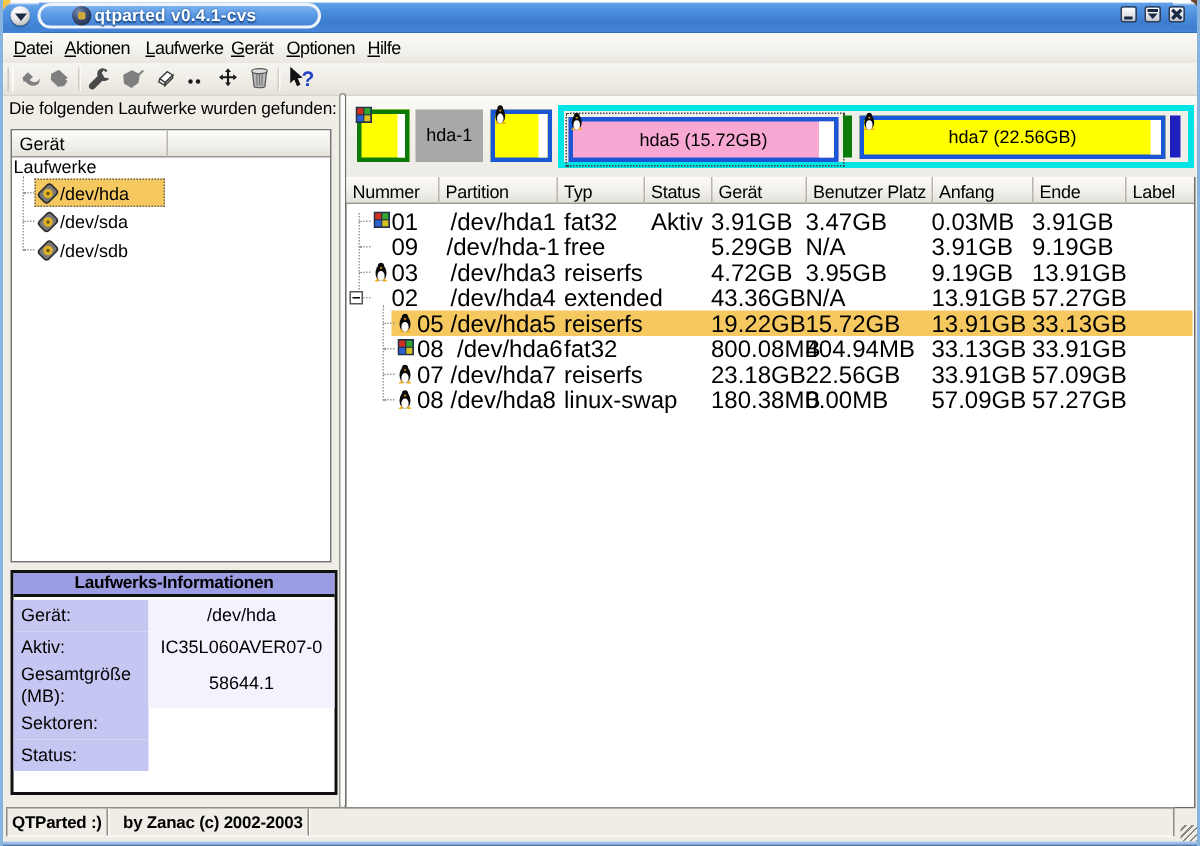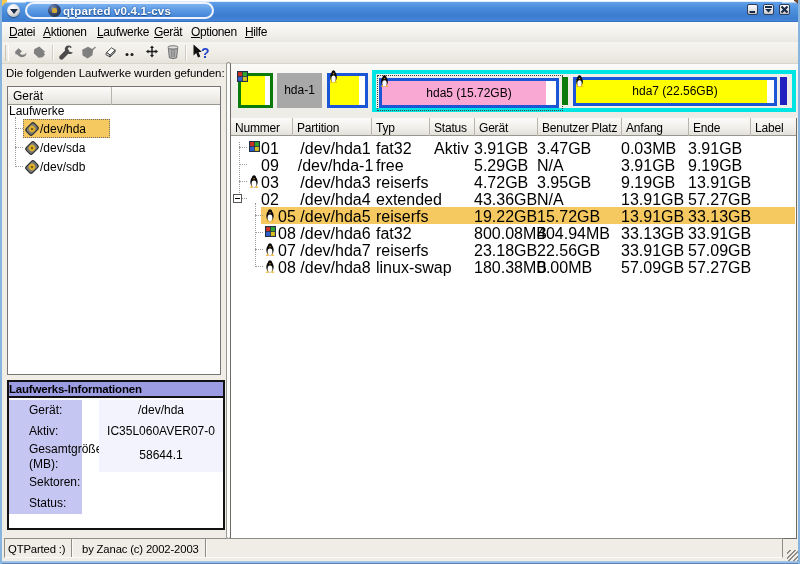--- a/index.html
+++ b/index.html
@@ -43,22 +43,22 @@
 #lv-head .t{position:absolute;left:5px;top:2px;font-size:12px}
 #lv-head .div{position:absolute;left:103px;top:0;width:1px;height:18px;background:#b8b5ac}
 .lvrow{position:absolute;font-size:12px;white-space:nowrap}
 #hl-hda{position:absolute;left:23px;top:119px;width:87px;height:19px;background:#f5c95f;border:1px dotted #6a6a6a}
 
 .dotv{position:absolute;border-left:1px dotted #9a9a9a}
 .doth{position:absolute;border-top:1px dotted #9a9a9a}
 
 #infopanel{position:absolute;left:7px;top:380px;width:218px;height:150px;background:#fff;border:2px solid #111}
 #ip-head{position:absolute;left:0;top:0;width:100%;height:16px;background:#9c9ce2;border-bottom:2px solid #111;
- font-weight:bold;font-size:11.5px;letter-spacing:-0.2px;line-height:15px}
-.ip-l{position:absolute;left:0;width:73px;background:#c6c6f2;font-size:12px;padding-left:20px}
+ text-align:center;font-weight:bold;font-size:11.5px;letter-spacing:-0.2px;line-height:15px}
+.ip-l{position:absolute;left:0;width:90px;background:#c6c6f2;font-size:12px;padding-left:5px}
 .ip-r{position:absolute;left:90px;width:124px;background:#f3f3fd;font-size:12px;text-align:center}
 
 #rpanel{position:absolute;left:230px;top:64px;width:567px;height:475px}
 #tbox{position:absolute;left:-0.5px;top:53.5px;width:567px;height:421.5px;background:#fff;border:1px solid #6e6c66}
 #splitter{position:absolute;left:225.5px;top:62px;width:5px;height:477px;background:#fcfcfa;border:1px solid #9a9a94;border-right-color:#6e6c66;border-radius:3px}
 #pstrip{position:absolute;left:0;top:0;width:567.5px;height:53px;background:linear-gradient(#fbfbf9 0,#f2f0ea 40%,#eeece6 100%)}
 .pbox{position:absolute;top:9px;height:35px}
 .pyellow{position:absolute;background:#ffff00}
 .pwhite{position:absolute;background:#fff}
 #ext{position:absolute;left:142px;top:6px;width:424px;height:42px;border:4px solid #00e4e4;background:#f0eee8}
@@ -67,21 +67,21 @@
 
 #thead{position:absolute;left:0;top:54px;width:566px;height:18px;background:linear-gradient(#fcfbfa 0,#f0eee9 60%,#e2e0d9 100%);border-bottom:1px solid #9a978e}
 .th{position:absolute;top:2.5px;font-size:12px;padding-left:5px;letter-spacing:-0.2px}
 .thdiv{position:absolute;top:0;width:1px;height:18px;background:#b8b5ac}
 .trow{position:absolute;left:0;width:565px;height:17px;font-size:16px}
 .cell{position:absolute;top:1.4px;white-space:nowrap}
 .num{}
 #rowhl{position:absolute;left:31px;top:143px;width:534px;height:17px;background:#f5c95f}
 
 #statusbar{position:absolute;left:0;top:539px;width:800px;height:22px;background:#efede6}
-#statusbar .s{position:absolute;top:4px;font-weight:normal;font-size:11.3px;letter-spacing:-0.15px}
+#statusbar .s{position:absolute;top:4px;font-weight:bold;font-size:11.3px;letter-spacing:-0.15px}
 #sfield{position:absolute;left:4px;top:-1px;width:779px;height:20px;border:1px solid #8f8d86;border-bottom-color:#fbfaf7}
 .ssep{position:absolute;top:0px;width:2px;height:18px;border-left:1px solid #8f8d86;border-right:1px solid #fbfaf7}
 #grip{position:absolute;left:787px;top:11px;width:11px;height:11px;
  background:repeating-linear-gradient(135deg,transparent 0,transparent 2px,#8a8a84 2px,#8a8a84 3.2px)}
 #winborder{position:absolute;left:0;top:0;width:800px;height:564px;border-left:2px solid #88b4e0;border-right:2px solid #88b4e0;pointer-events:none}
 #botborder{position:absolute;left:0;top:561px;width:800px;height:3px;background:linear-gradient(#a8c8ec 0,#98bce4 50%,#44669c 100%)}
 </style></head>
 <body>
 <div id="titlebar">
  <div id="corner-l"></div>
@@ -313,21 +313,21 @@
       </div>
       <div class="trow" style="top:160px">
         <svg class="abs" style="left:35px;top:2.3px" width="11" height="11" viewBox="0 0 12 12">
           <rect width="12" height="12" fill="#203048"></rect>
           <rect x="1.2" y="1.2" width="4.4" height="4.4" fill="#d03020"></rect>
           <rect x="6.4" y="1.2" width="4.4" height="4.4" fill="#30a830"></rect>
           <rect x="1.2" y="6.4" width="4.4" height="4.4" fill="#3060d0"></rect>
           <rect x="6.4" y="6.4" width="4.4" height="4.4" fill="#d8c020"></rect>
         </svg>
         <span class="cell" style="left:48px">08</span>
-        <span class="cell" style="left:66px;width:79px;text-align:center">/dev/hda6</span>
+        <span class="cell" style="left:66px;width:79px;text-align:right">/dev/hda6</span>
         <span class="cell" style="left:146px">fat32</span>
         <span class="cell" style="left:204px"></span>
         <span class="cell num" style="left:244px;width:61px">800.08MB</span>
         <span class="cell num" style="left:307px;width:83px">404.94MB</span>
         <span class="cell num" style="left:391px;width:66px">33.13GB</span>
         <span class="cell num" style="left:458px;width:61px">33.91GB</span>
       </div>
       <div class="trow" style="top:177px">
         <svg class="abs" preserveAspectRatio="none" style="left:35px;top:1.5px" width="10" height="13" viewBox="0 0 12 13">
           <ellipse cx="6" cy="7" rx="4.4" ry="5.4" fill="#0a0a0a"></ellipse>

